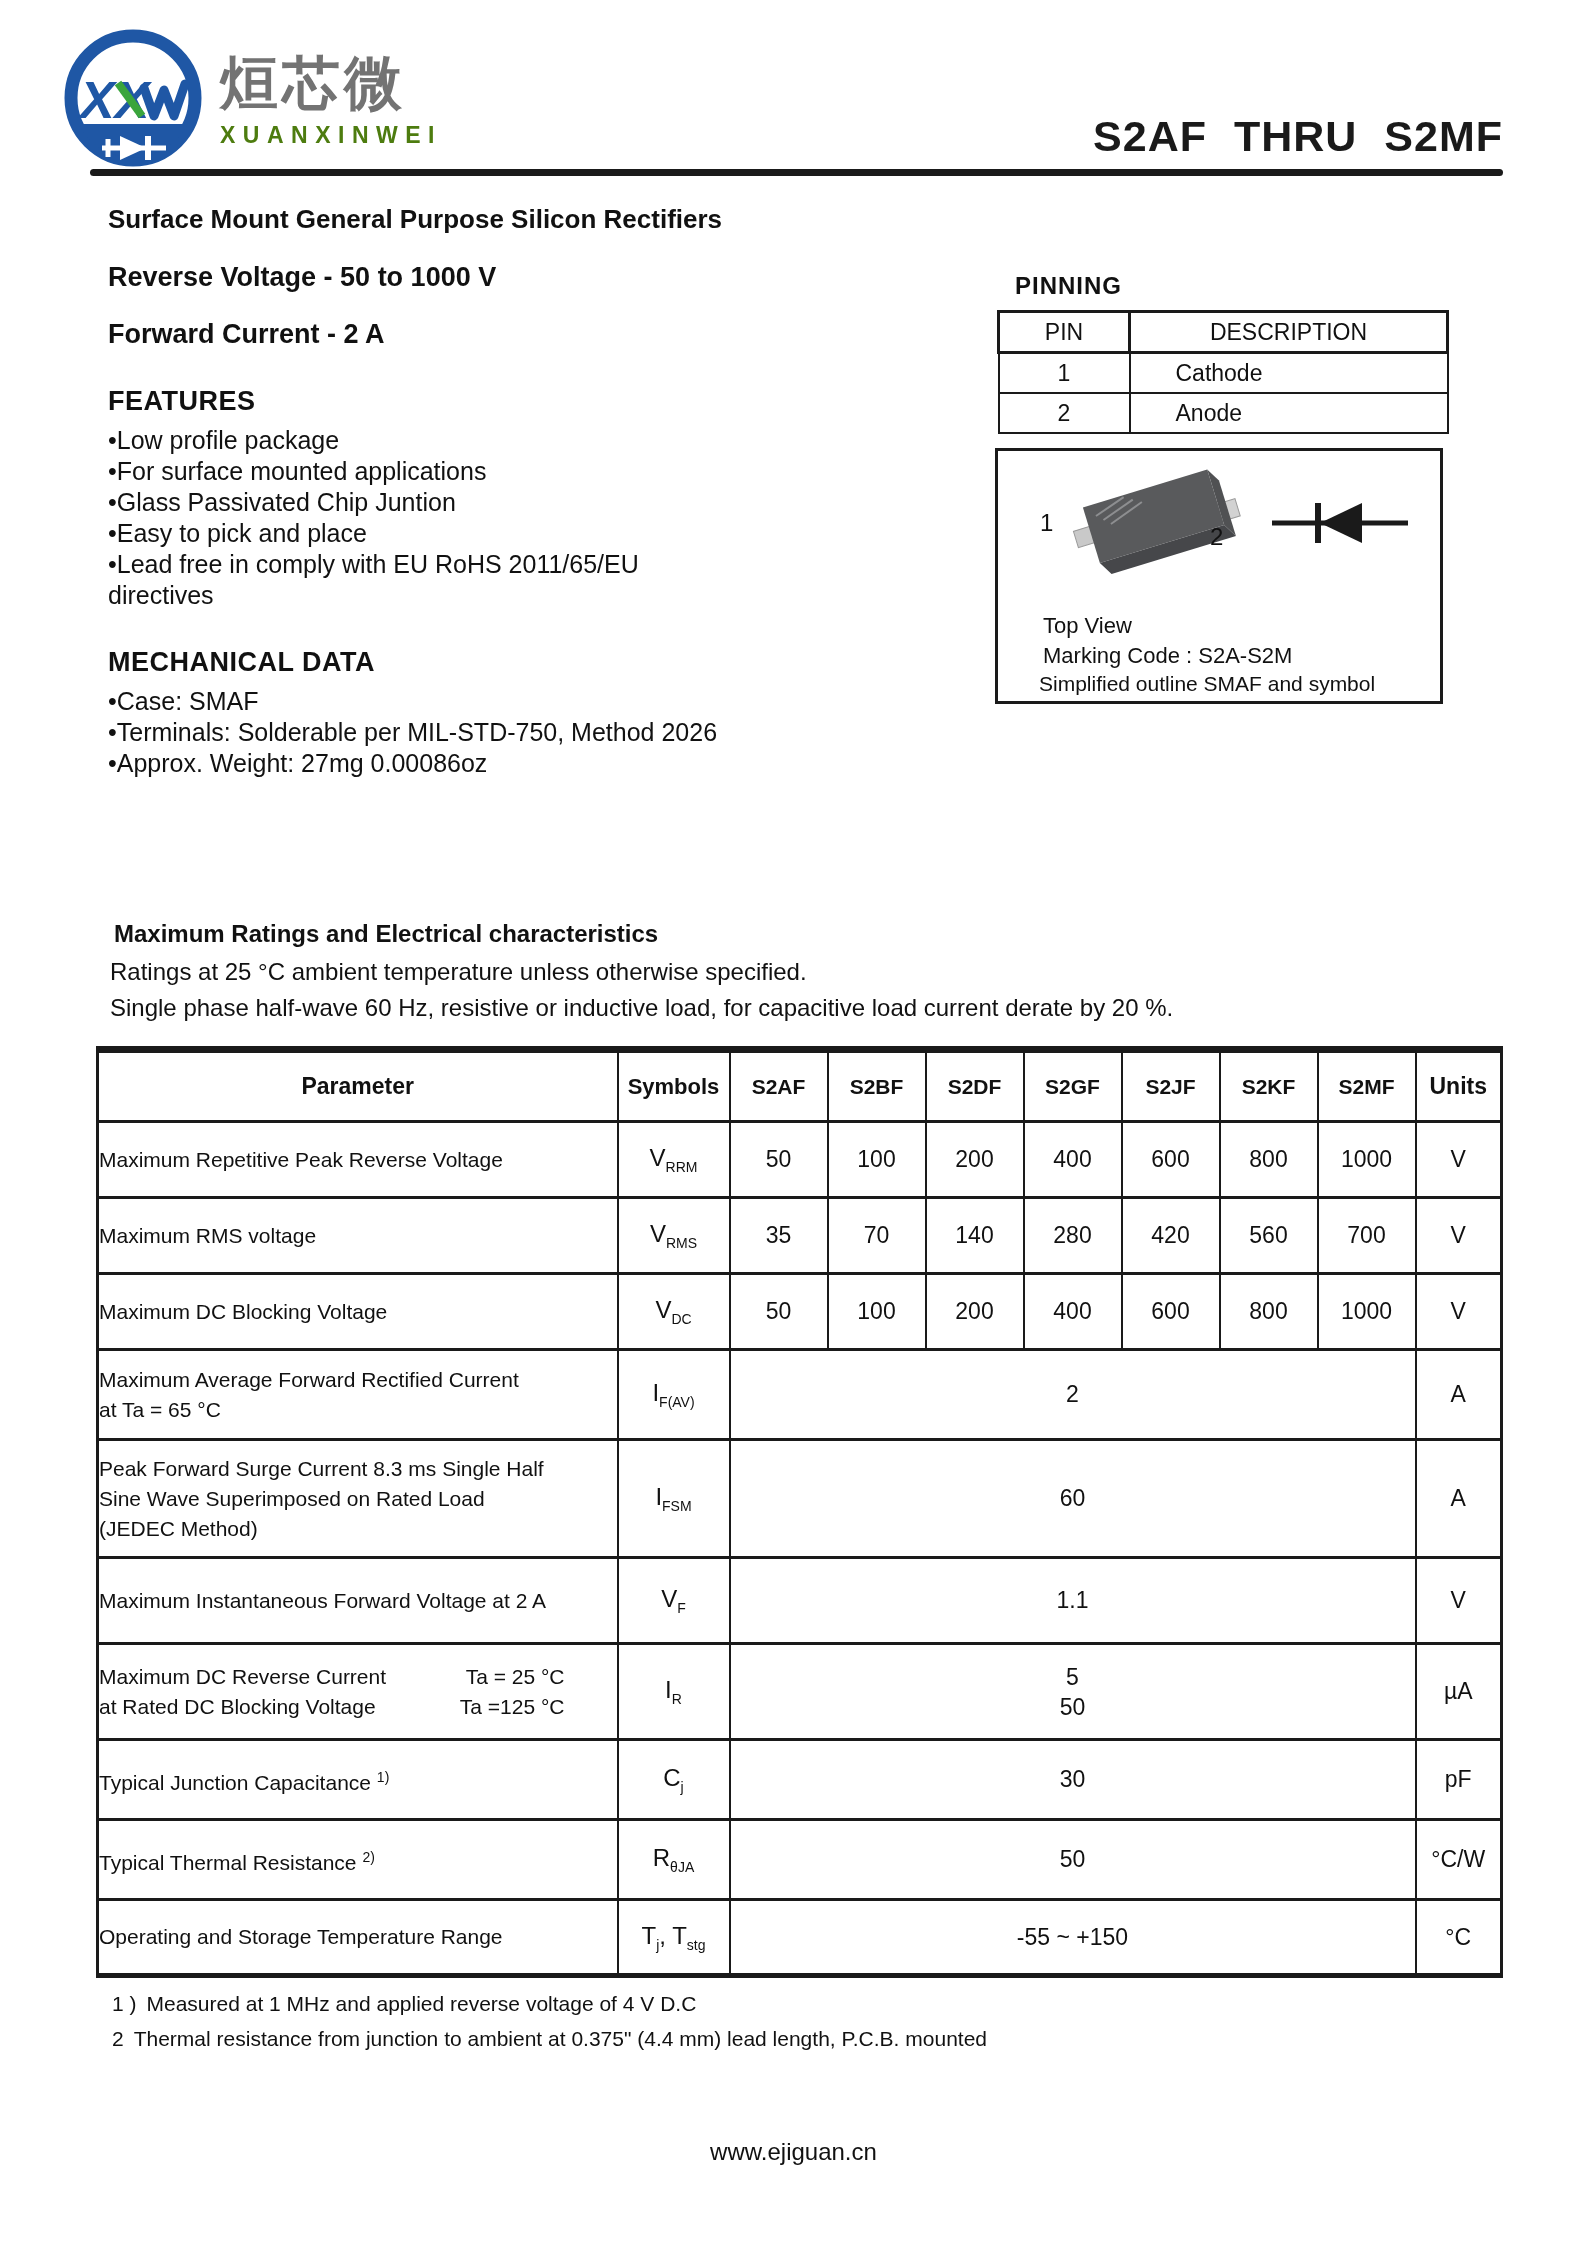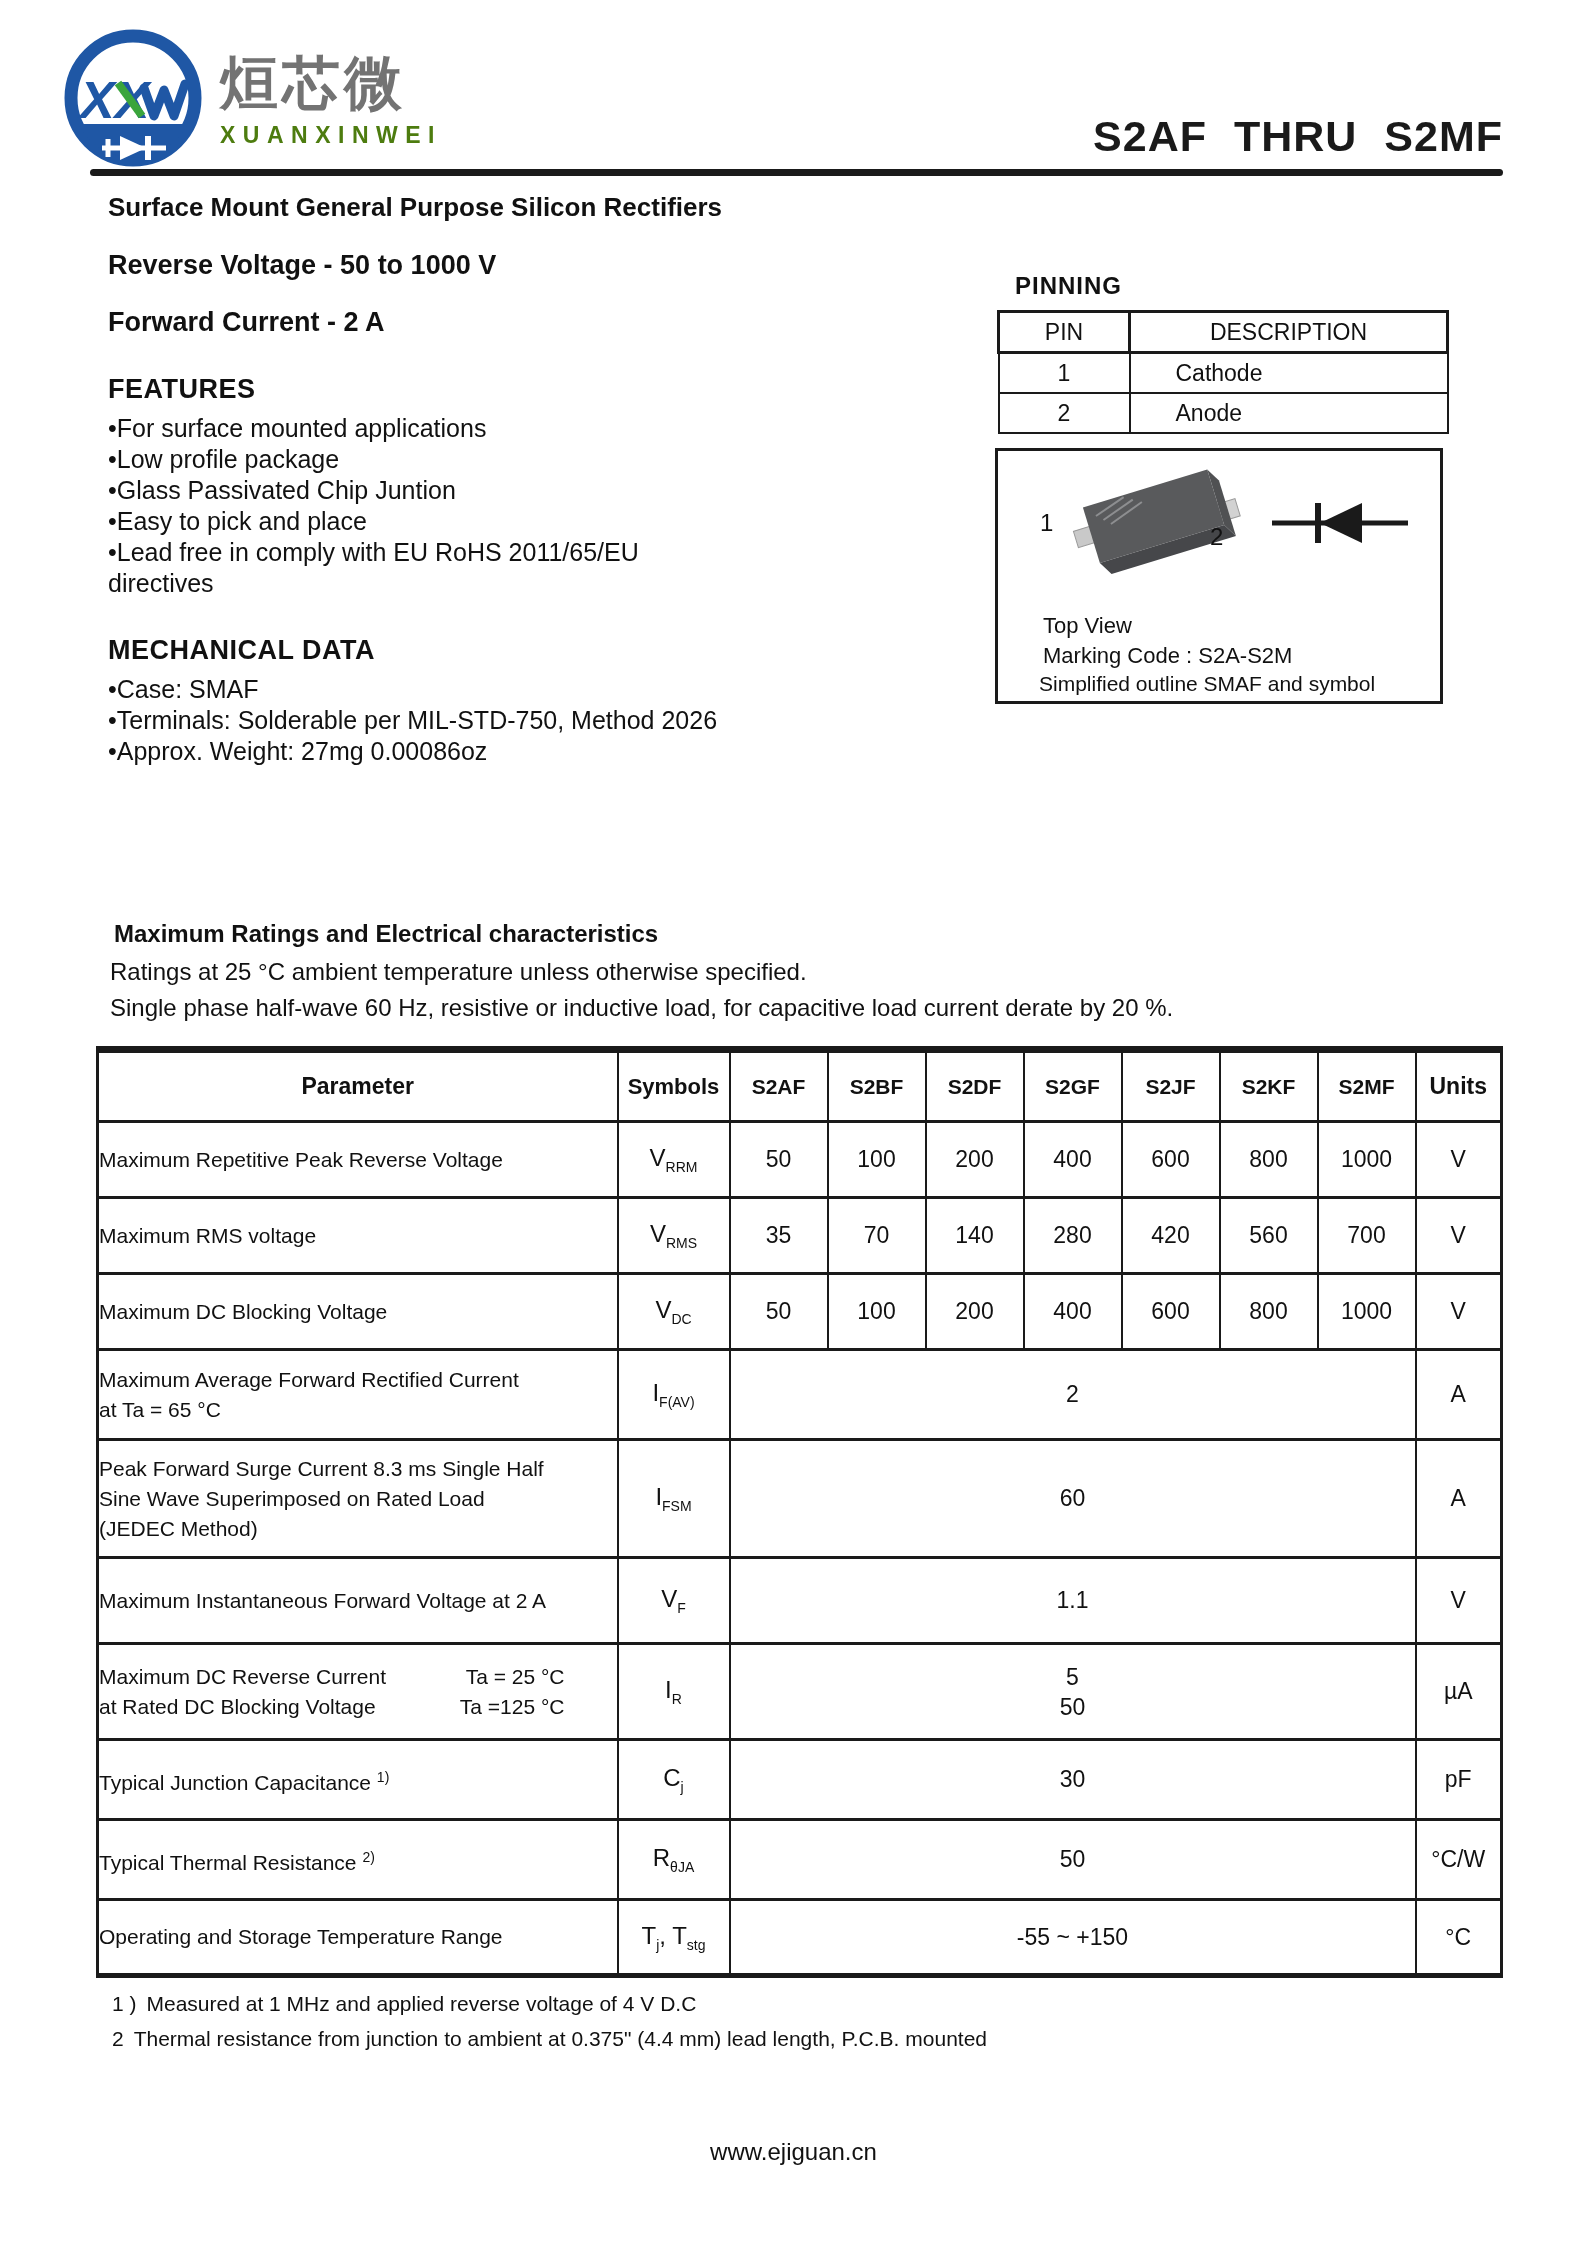--- a/index.html
+++ b/index.html
@@ -14,21 +14,21 @@
   
   .logo-wrap{position:absolute;left:58px;top:26px;display:flex;align-items:flex-start;}
   .logo-cn{font-size:58px;font-weight:bold;color:#737373;letter-spacing:4px;line-height:1;margin-top:28px;}
   .logo-en{font-size:23px;font-weight:bold;color:#4d7c0f;letter-spacing:7.5px;margin-top:10px;}
   .part-range{
     position:absolute;left:900px;top:112px;width:603px;
     text-align:right;font-size:43px;font-weight:bold;letter-spacing:1px;word-spacing:14px;color:#1a1a1a;
   }
   .head-rule{position:absolute;left:90px;top:169px;width:1413px;height:7px;background:#1a1a1a;border-radius:4px;}
   
-  .leftcol{position:absolute;left:108px;top:192px;width:640px;}
+  .leftcol{position:absolute;left:108px;top:204px;width:640px;}
   .doc-title{font-size:26px;font-weight:bold;margin:0 0 27px 0;}
   .doc-sub{font-size:27px;font-weight:bold;margin:8px 0 26px 0;}
   .sec-head{font-size:27px;font-weight:bold;letter-spacing:.5px;margin:36px 0 8px 0;}
   .bullet{font-size:25px;line-height:31px;}
   .bullet::before{content:"\2022 ";}
   
   .pinning-head{position:absolute;left:1015px;top:272px;font-size:24px;font-weight:bold;letter-spacing:1px;}
   .pin-table{position:absolute;left:997px;top:310px;border-collapse:collapse;table-layout:fixed;width:452px;}
   .pin-table th,.pin-table td{border:2px solid #1a1a1a;font-size:23px;height:38px;padding:0;}
   .pin-table th{font-weight:normal;text-align:center;}
@@ -109,22 +109,22 @@
 
   <div class="part-range">S2AF THRU S2MF</div>
   <div class="head-rule"></div>
 
   <div class="leftcol">
     <div class="doc-title">Surface Mount General Purpose Silicon Rectifiers</div>
     <div class="doc-sub">Reverse Voltage - 50 to 1000 V</div>
     <div class="doc-sub">Forward Current - 2 A</div>
 
     <div class="sec-head">FEATURES</div>
+    <div class="bullet">Low profile package</div>
     <div class="bullet">For surface mounted applications</div>
-    <div class="bullet">Low profile package</div>
     <div class="bullet">Glass Passivated Chip Juntion</div>
     <div class="bullet">Easy to pick and place</div>
     <div class="bullet">Lead free in comply with EU RoHS 2011/65/EU directives</div>
 
     <div class="sec-head">MECHANICAL DATA</div>
     <div class="bullet">Case: SMAF</div>
     <div class="bullet">Terminals: Solderable per MIL-STD-750, Method 2026</div>
     <div class="bullet">Approx. Weight: 27mg  0.00086oz</div>
   </div>
 

